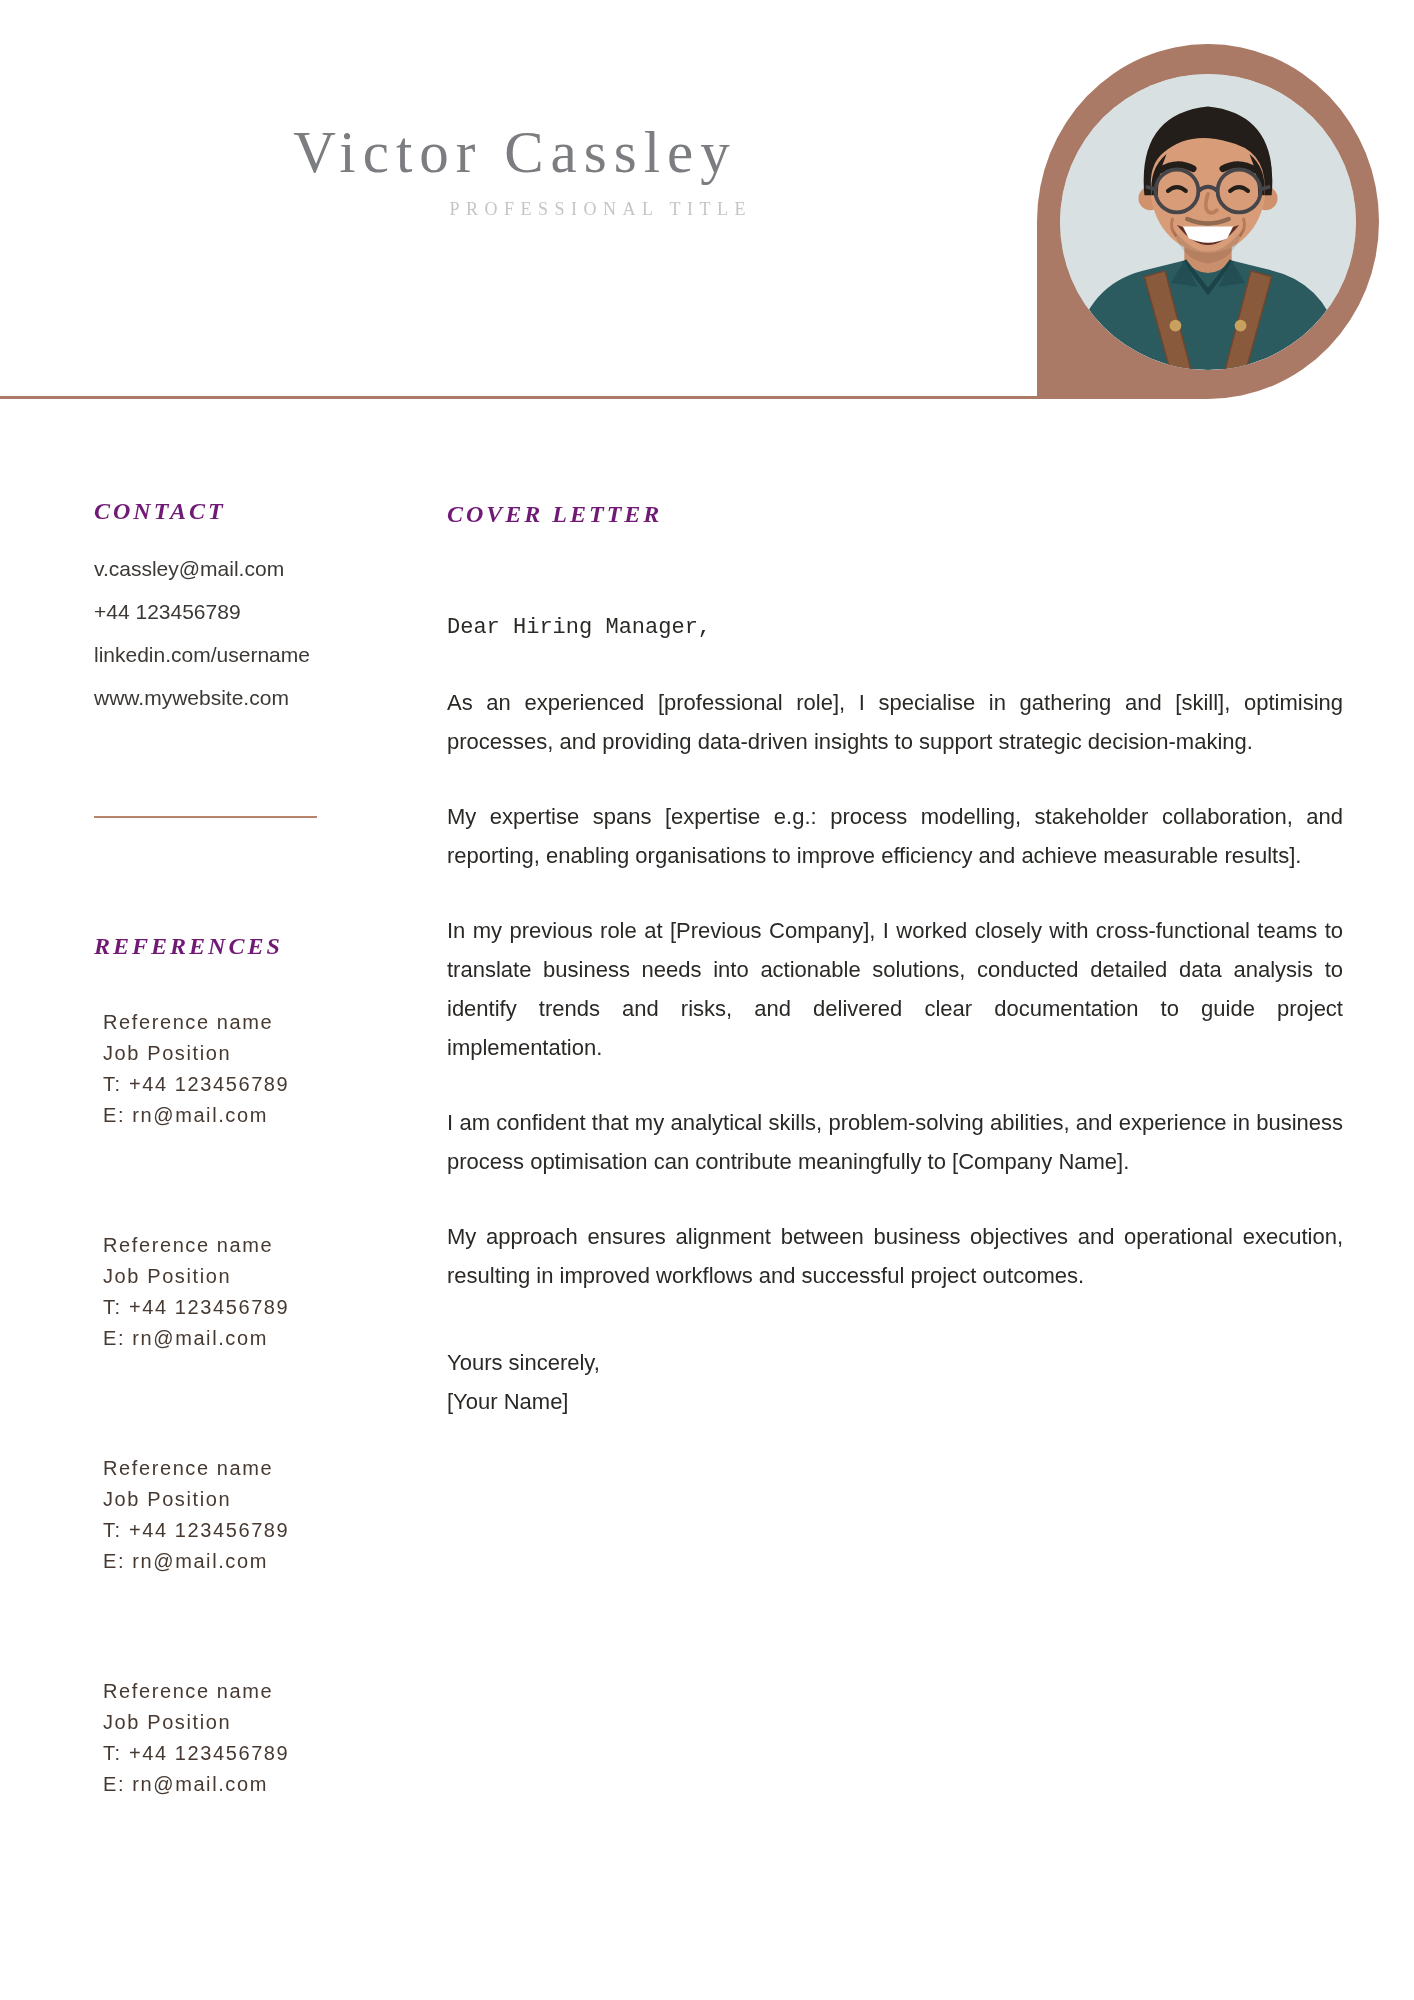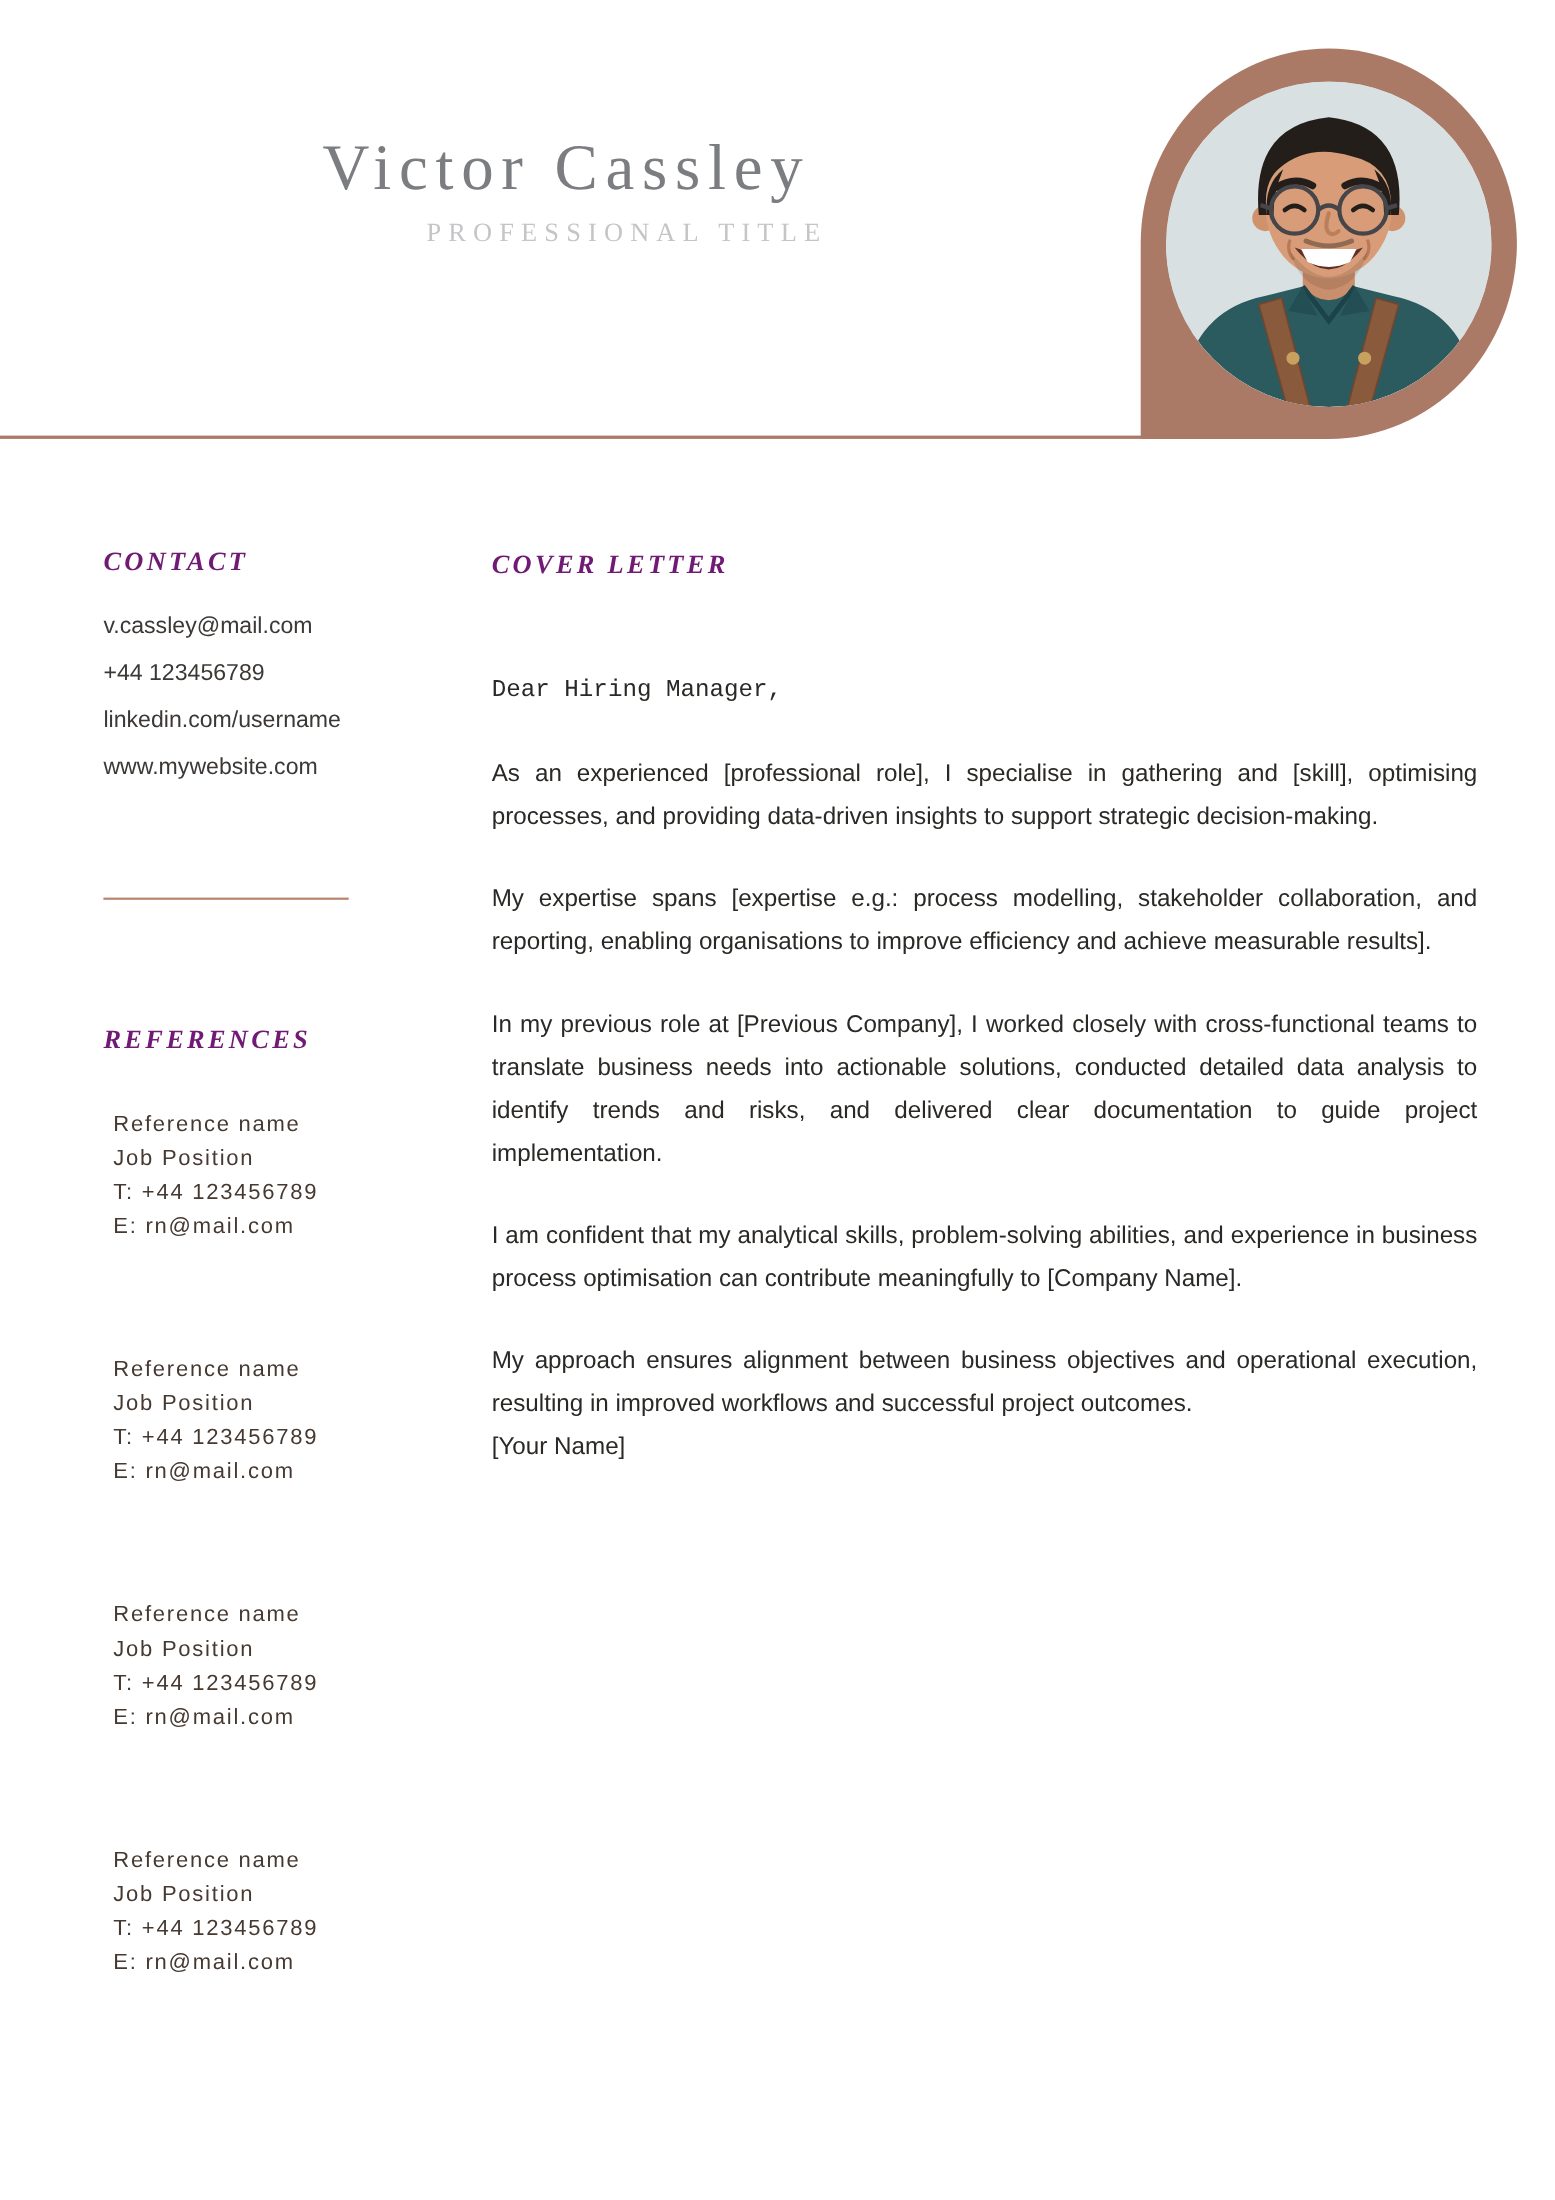--- a/index.html
+++ b/index.html
@@ -23,21 +23,21 @@
     font-family:"Liberation Serif", serif;
     font-weight:400;
     font-size:59px;
     letter-spacing:7px;
     color:#7b7d80;
     text-align:center;
     white-space:nowrap;
   }
   .professional-title {
     font-family:"Liberation Serif", serif;
-    font-size:24px;
+    font-size:18px;
     letter-spacing:6.5px;
     color:#c4c5c7;
     text-align:right;
     margin-top:12px;
     padding-right:8px;
     white-space:nowrap;
   }
   .header-rule {
     position:absolute; left:0; top:396px;
     width:1039px; height:3px;
@@ -232,16 +232,17 @@
   </aside>
 
   <main class="main">
     <h2 class="section-heading">COVER LETTER</h2>
     <p class="salutation">Dear Hiring Manager,</p>
     <p class="para">As an experienced [professional role], I specialise in gathering and [skill], optimising processes, and providing data-driven insights to support strategic decision-making.</p>
     <p class="para">My expertise spans [expertise e.g.: process modelling, stakeholder collaboration, and reporting, enabling organisations to improve efficiency and achieve measurable results].</p>
     <p class="para">In my previous role at [Previous Company], I worked closely with cross-functional teams to translate business needs into actionable solutions, conducted detailed data analysis to identify trends and risks, and delivered clear documentation to guide project implementation.</p>
     <p class="para">I am confident that my analytical skills, problem-solving abilities, and experience in business process optimisation can contribute meaningfully to [Company Name].</p>
     <p class="para">My approach ensures alignment between business objectives and operational execution, resulting in improved workflows and successful project outcomes.</p>
+    <p class="closing">Yours sincerely,</p>
     <p class="signature">[Your Name]</p>
   </main>
 
 </div>
 
 </body></html>

